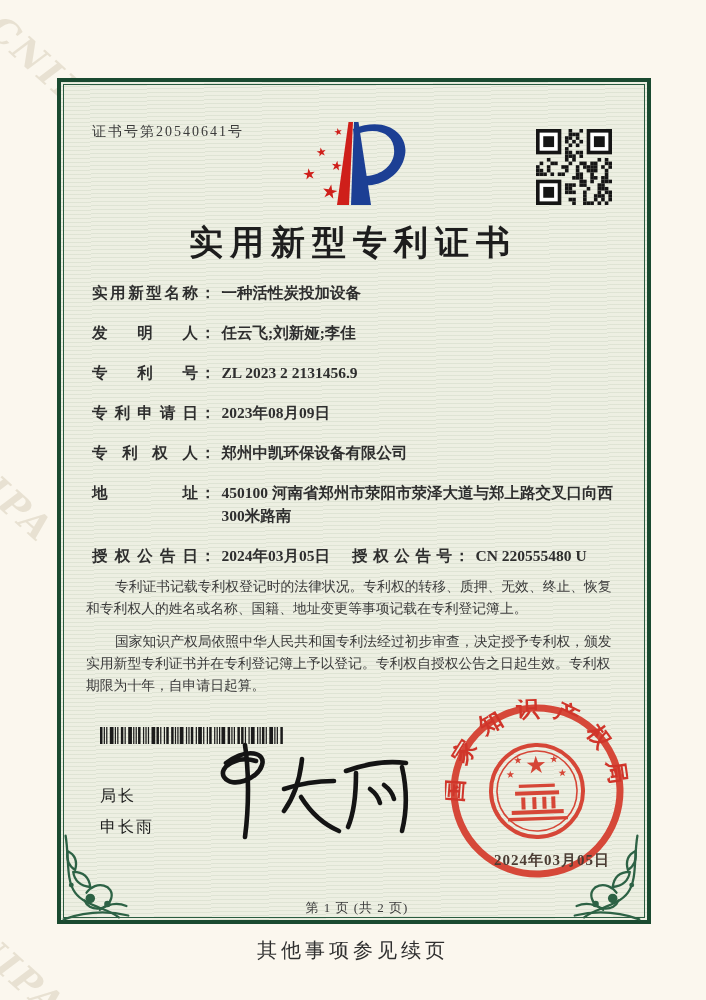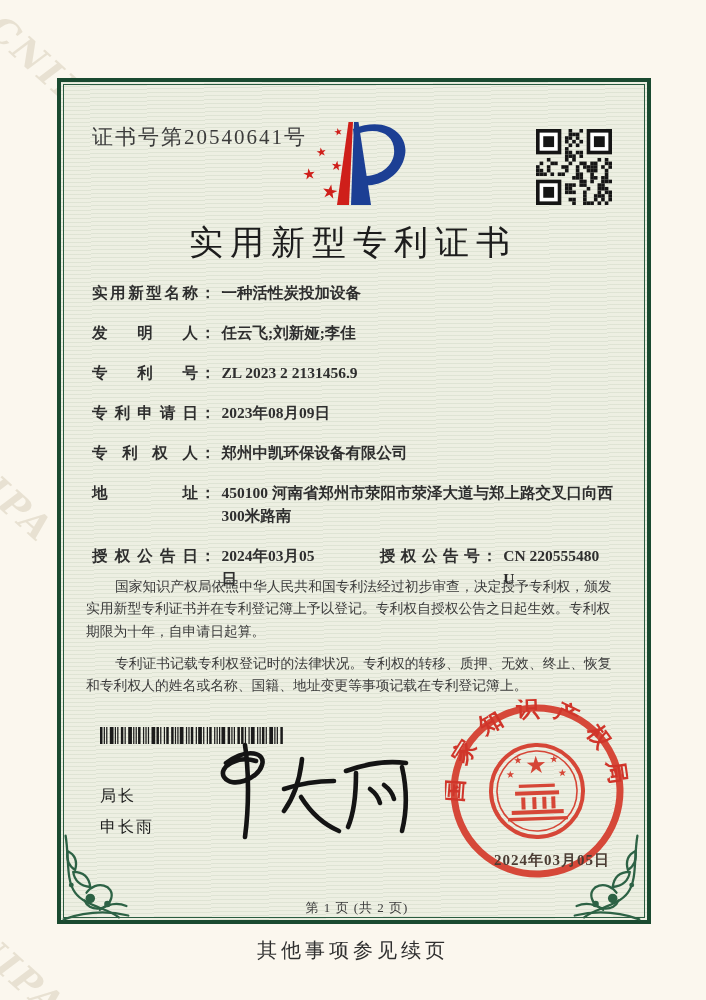--- a/index.html
+++ b/index.html
@@ -19,34 +19,34 @@
   .frame{
     position:absolute;left:57px;top:78px;width:586px;height:838px;
     border:4px solid #1a4a30;
     background:
       repeating-linear-gradient(179deg, rgba(146,168,138,.16) 0 1px, rgba(0,0,0,0) 1px 4px),
       #edefe2;
   }
   .frame::after{
     content:"";position:absolute;inset:2px;border:1px solid #2a5c40;pointer-events:none;
   }
-  .cert-number{position:absolute;left:92px;top:123px;font-size:21px;letter-spacing:2px;color:#3b3b3b;}
+  .cert-number{position:absolute;left:92px;top:123px;font-size:14px;letter-spacing:2px;color:#3b3b3b;}
   .logo{position:absolute;left:291px;top:117px;width:130px;height:95px;}
   .qr{position:absolute;left:536px;top:129px;width:76px;height:76px;}
   .title{
     position:absolute;left:0;top:220px;width:706px;text-align:center;
-    font-size:34px;font-weight:400;letter-spacing:7px;color:#1d1d1d;
+    font-size:34px;font-weight:700;letter-spacing:7px;color:#1d1d1d;
   }
   .fields{position:absolute;left:92px;top:281px;width:522px;font-size:15.5px;color:#2e2e2e;}
   .frow{display:flex;margin-bottom:17px;line-height:23px;align-items:flex-start;font-weight:bold;}
   .flabel{display:inline-block;width:106px;text-align:justify;text-align-last:justify;flex:0 0 106px;}
   .fcolon{margin:0 6px 0 2px;flex:0 0 auto;}
   .fvalue{flex:1;}
   .fpair{display:flex;}
-  .fpair2{display:flex;margin-left:50px;}
+  .fpair2{display:flex;margin-left:22px;}
   .flabel2{display:inline-block;width:100px;text-align:justify;text-align-last:justify;flex:0 0 100px;}
   .paras{
     position:absolute;left:86px;top:576px;width:538px;
     font-size:13.8px;line-height:1.62;color:#3a3a3a;
   }
   .paras p{margin:0 0 10px;text-indent:2.1em;}
   .barcode{position:absolute;left:100px;top:727px;width:186px;height:17px;}
   .director-title{position:absolute;left:100px;top:786px;font-family:"Liberation Sans","DejaVu Sans",sans-serif;font-weight:400;font-size:16px;color:#1c1c1c;letter-spacing:2px;}
   .director-name{position:absolute;left:100px;top:817px;font-family:"Liberation Sans","DejaVu Sans",sans-serif;font-weight:400;font-size:16px;color:#1c1c1c;letter-spacing:2px;}
   .signature{position:absolute;left:198px;top:733px;width:214px;height:112px;}
@@ -290,22 +290,22 @@
       </span>
       <span class="fpair2">
         <span class="flabel2">授权公告号</span>
         <span class="fcolon">：</span>
         <span>CN 220555480 U</span>
       </span>
     </div>
   </div>
 
   <div class="paras">
+    <p>专利证书记载专利权登记时的法律状况。专利权的转移、质押、无效、终止、恢复和专利权人的姓名或名称、国籍、地址变更等事项记载在专利登记簿上。</p>
     <p>国家知识产权局依照中华人民共和国专利法经过初步审查，决定授予专利权，颁发实用新型专利证书并在专利登记簿上予以登记。专利权自授权公告之日起生效。专利权期限为十年，自申请日起算。</p>
-    <p>专利证书记载专利权登记时的法律状况。专利权的转移、质押、无效、终止、恢复和专利权人的姓名或名称、国籍、地址变更等事项记载在专利登记簿上。</p>
   </div>
 
   <div class="barcode"><svg width="186" height="17" xmlns="http://www.w3.org/2000/svg">
         <rect x="0" y="0" width="2.5" height="17" fill="#1b1b1b"></rect>
         <rect x="3.7" y="0" width="1.25" height="17" fill="#1b1b1b"></rect>
         <rect x="6.15" y="0" width="1.25" height="17" fill="#1b1b1b"></rect>
         <rect x="9.8" y="0" width="3.75" height="17" fill="#1b1b1b"></rect>
         <rect x="14.75" y="0" width="1.25" height="17" fill="#1b1b1b"></rect>
         <rect x="17.2" y="0" width="1.25" height="17" fill="#1b1b1b"></rect>
         <rect x="20.849999999999998" y="0" width="2.5" height="17" fill="#1b1b1b"></rect>

